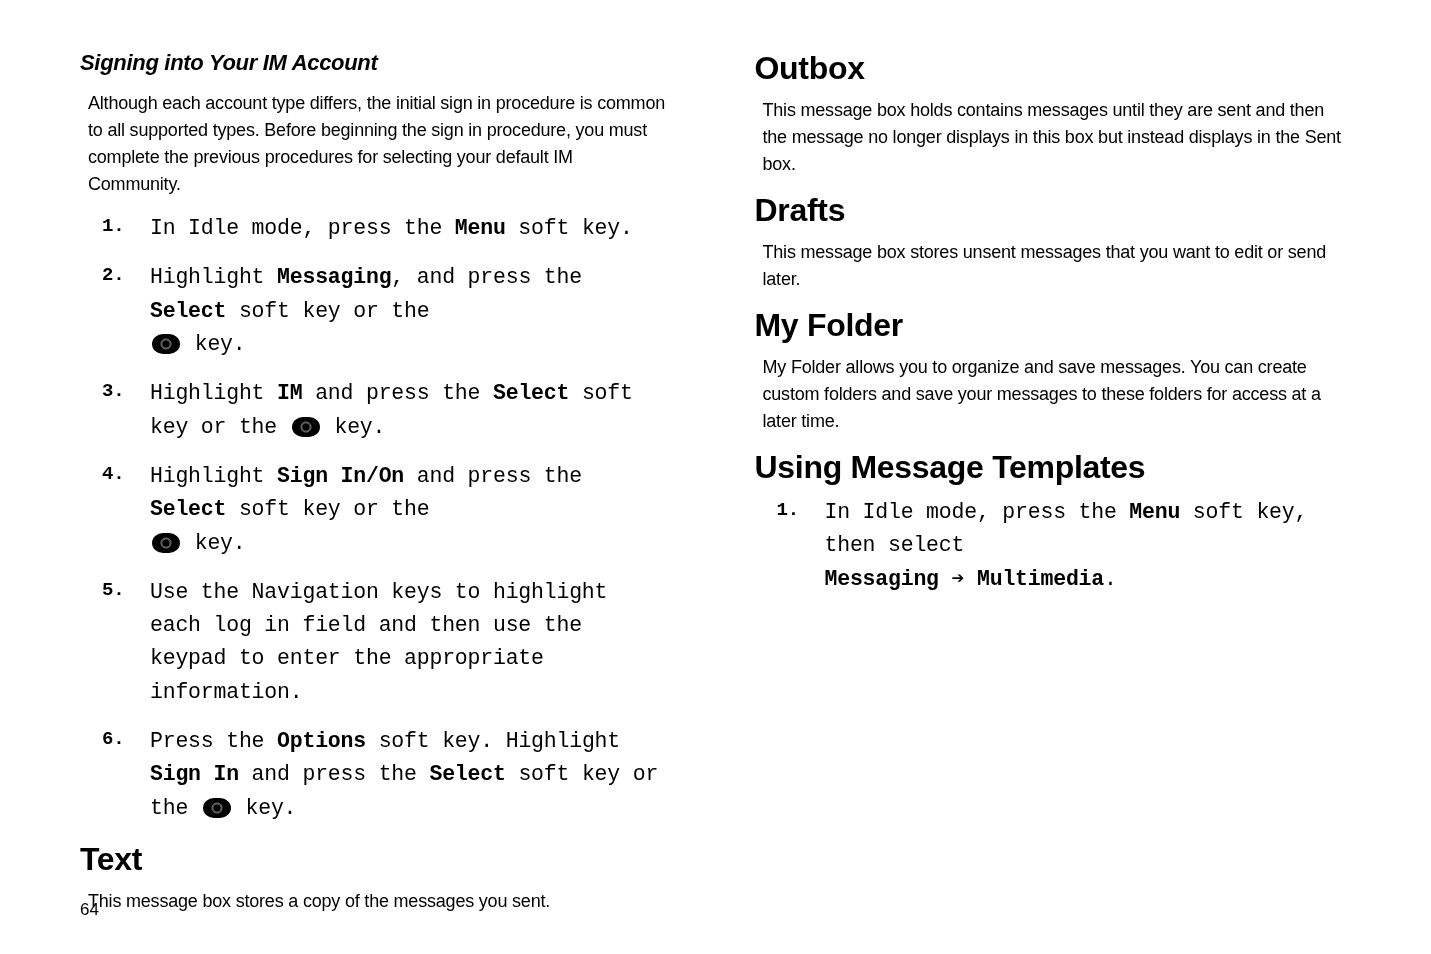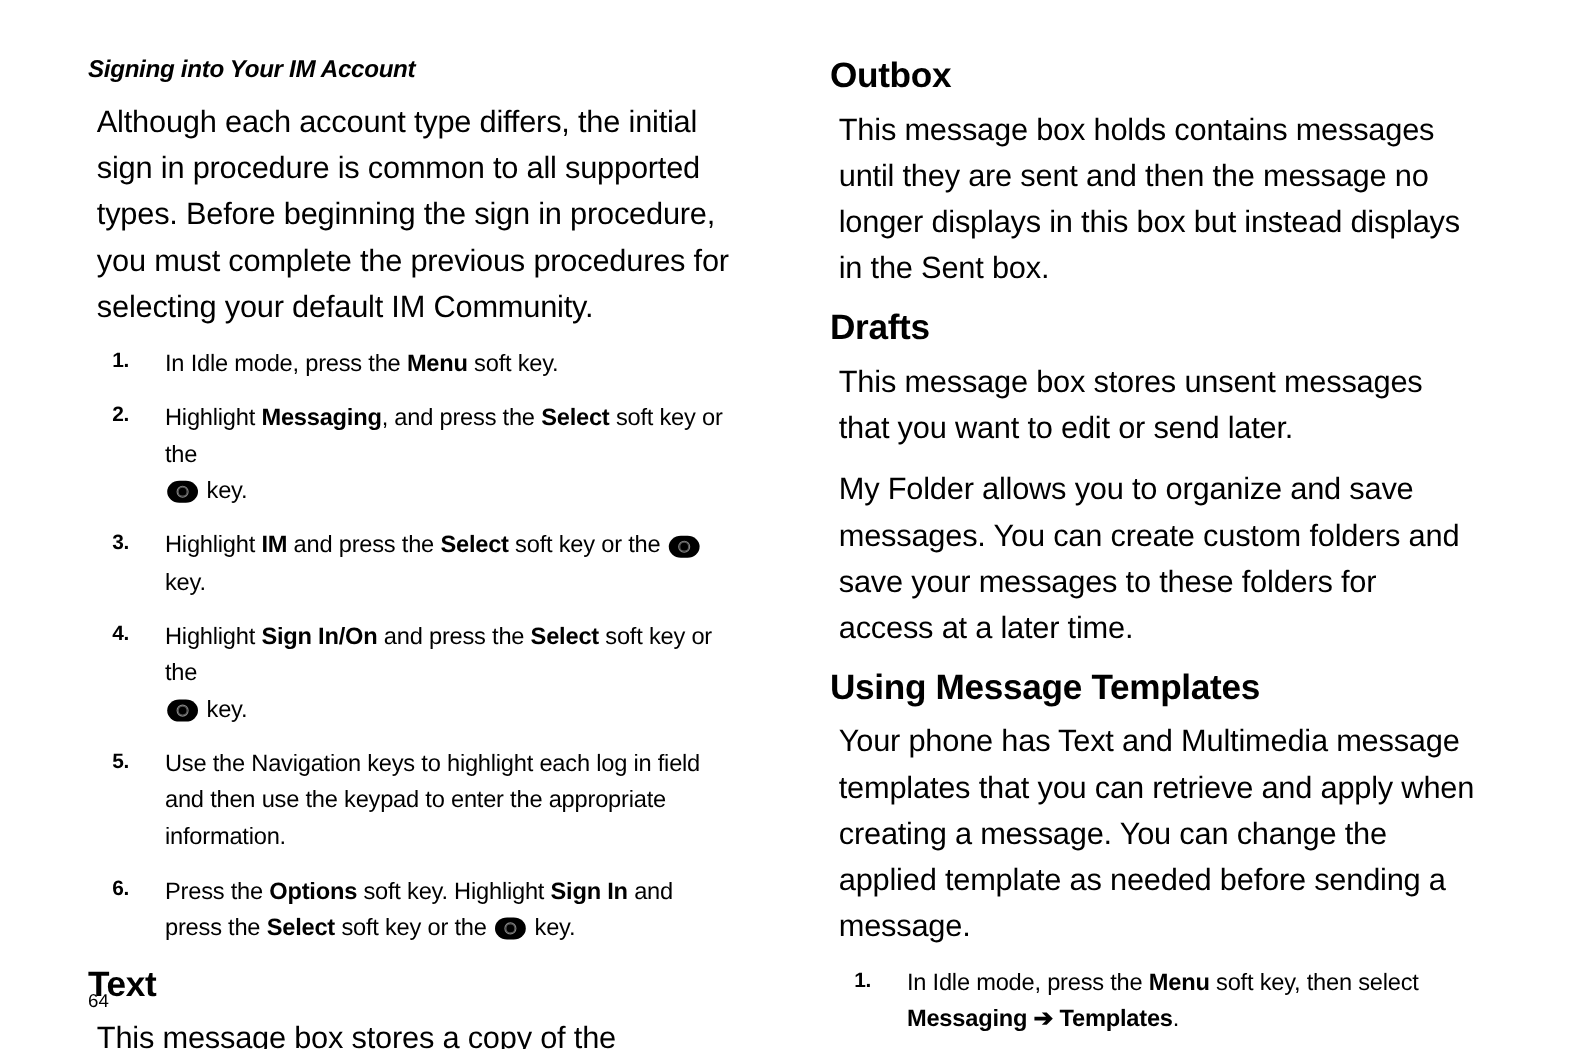--- a/index.html
+++ b/index.html
@@ -27,30 +27,31 @@
     margin-bottom: 14px;
     letter-spacing: -0.3px;
   }
   .sect-title-bold {
     font-weight: 900;
     font-size: 32px;
     margin-bottom: 10px;
     letter-spacing: -0.3px;
   }
   .para {
-    font-size: 28px;
+    font-size: 18px;
     line-height: 1.5;
     margin: 0 8px 14px 8px;
     font-stretch: condensed;
     letter-spacing: -0.2px;
   }
   ol.steps {
     list-style: none;
     counter-reset: step;
     margin: 0 8px 14px 8px;
+    font-family: Liberation Mono, monospace;
   }
   ol.steps > li {
     counter-increment: step;
     font-size: 21.5px;
     line-height: 1.55;
     margin-bottom: 16px;
     padding-left: 62px;
     position: relative;
     letter-spacing: -0.2px;
   }
@@ -128,27 +129,27 @@
     <div class="para">This message box stores a copy of the messages you sent.</div>
   </div>
 
   <div class="col">
     <div class="sect-title-bold">Outbox</div>
     <div class="para">This message box holds contains messages until they are sent and then the message no longer displays in this box but instead displays in the Sent box.</div>
 
     <div class="sect-title-bold">Drafts</div>
     <div class="para">This message box stores unsent messages that you want to edit or send later.</div>
 
+    <div class="sect-title-bold">My Folder</div>
     <div class="para">My Folder allows you to organize and save messages. You can create custom folders and save your messages to these folders for access at a later time.</div>
 
     <div class="sect-title-bold">Using Message Templates</div>
-    <div class="para">Your phone has Text and Multimedia message templates that you can retrieve and apply when creating a message. You can change the applied template as needed before sending a message.</div>
 
     <ol class="steps">
       <li>
-        <span>In Idle mode, press the </span><b>Menu</b><span> soft key, then select </span><br><b>Messaging</b><span class="arrow"> ➔ </span><b>Templates</b><span>.</span>
+        <span>In Idle mode, press the </span><b>Menu</b><span> soft key, then select </span><br><b>Messaging</b><span class="arrow"> ➔ </span><b>Multimedia</b><span>.</span>
       </li>
     </ol>
   </div>
 
 </div>
 
 <div class="page-num">64</div>
 
 </body></html>

